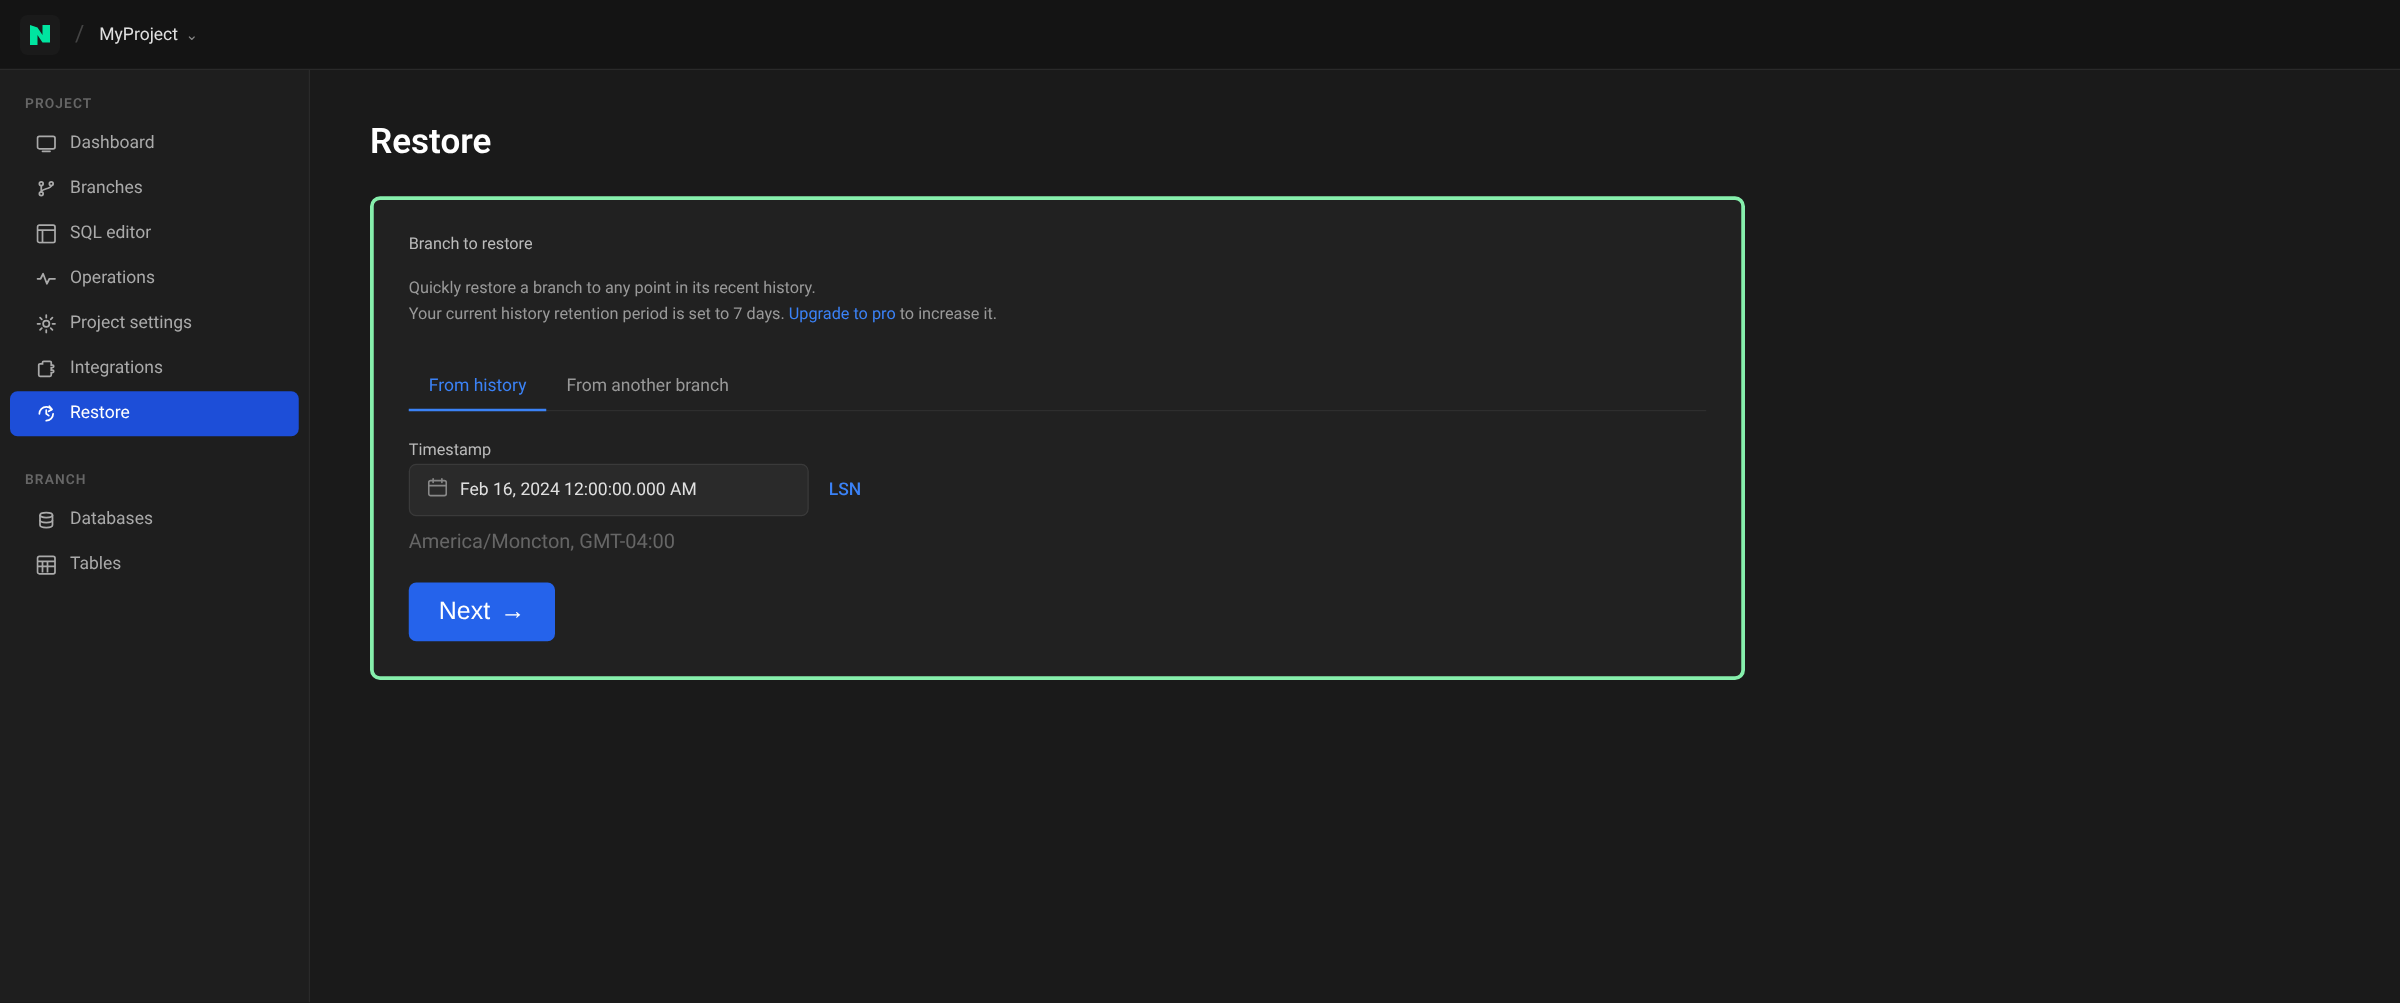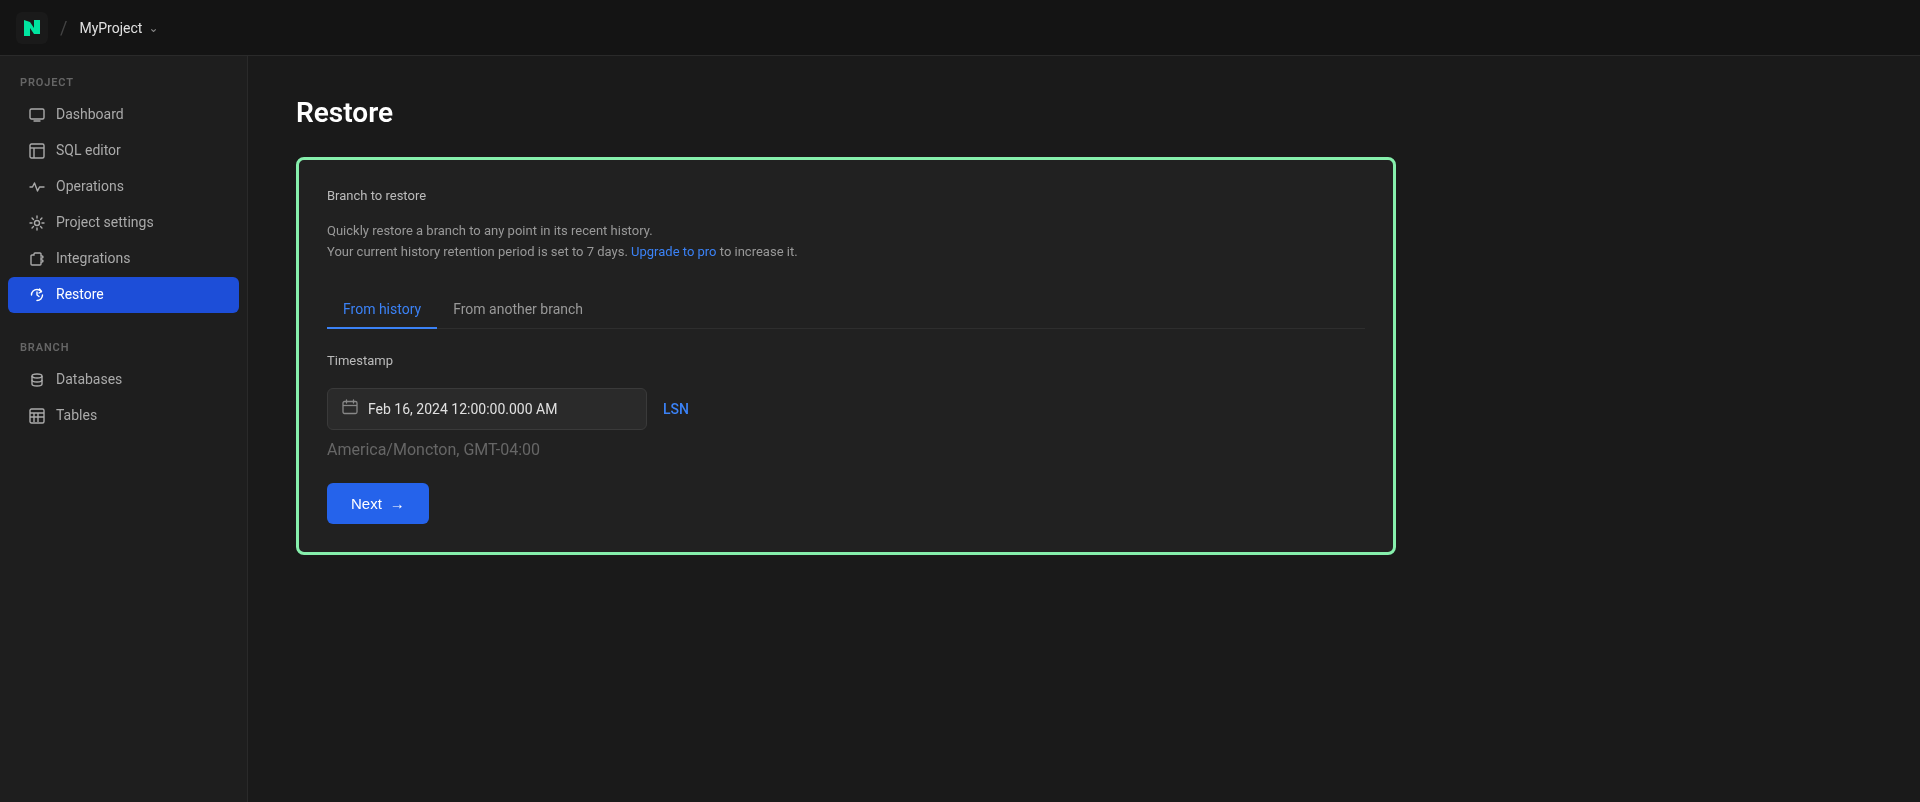--- a/index.html
+++ b/index.html
@@ -186,21 +186,21 @@
     }
     .tab.active {
       color: #3b82f6;
       border-bottom-color: #3b82f6;
     }
 
     
     .timestamp-label {
       font-size: 13px;
       color: #bbb;
-      margin-bottom: 20px;
+      margin-bottom: 3px;
     }
     .timestamp-row {
       display: flex;
       align-items: center;
       gap: 16px;
       margin-bottom: 10px;
     }
     .timestamp-input {
       display: flex;
       align-items: center;
@@ -234,21 +234,21 @@
     
     .next-button {
       display: flex;
       align-items: center;
       gap: 8px;
       background: #2563eb;
       color: #fff;
       border: none;
       border-radius: 6px;
       padding: 12px 24px;
-      font-size: 15px;
+      font-size: 20px;
       font-weight: 500;
       cursor: pointer;
       transition: background 0.1s;
     }
   </style>
 </head>
 <body>
 
 <div class="topbar">
   <div class="topbar-logo">
@@ -273,20 +273,32 @@
       <div class="sidebar-item">
         <span class="sidebar-item-icon">
           <svg width="16" height="16" viewBox="0 0 16 16" fill="none">
             <rect x="1" y="2" width="14" height="10" rx="1.5" stroke="currentColor" stroke-width="1.4" fill="none"></rect>
             <path d="M5 14h6" stroke="currentColor" stroke-width="1.4" stroke-linecap="round"></path>
           </svg>
         </span>
         <span class="sidebar-item-label">Dashboard</span>
       </div>
 
+      <div class="sidebar-item">
+        <span class="sidebar-item-icon">
+          <svg width="16" height="16" viewBox="0 0 16 16" fill="none">
+            <circle cx="4" cy="4" r="1.5" stroke="currentColor" stroke-width="1.4"></circle>
+            <circle cx="4" cy="12" r="1.5" stroke="currentColor" stroke-width="1.4"></circle>
+            <circle cx="12" cy="4" r="1.5" stroke="currentColor" stroke-width="1.4"></circle>
+            <path d="M4 5.5V10.5" stroke="currentColor" stroke-width="1.4" stroke-linecap="round"></path>
+            <path d="M12 5.5C12 8 4 8 4 10.5" stroke="currentColor" stroke-width="1.4" stroke-linecap="round"></path>
+          </svg>
+        </span>
+        <span class="sidebar-item-label">Branches</span>
+      </div>
 
       <div class="sidebar-item">
         <span class="sidebar-item-icon">
           <svg width="16" height="16" viewBox="0 0 16 16" fill="none">
             <rect x="1" y="1" width="14" height="14" rx="1.5" stroke="currentColor" stroke-width="1.4" fill="none"></rect>
             <path d="M1 5h14" stroke="currentColor" stroke-width="1.4"></path>
             <path d="M5 5v10" stroke="currentColor" stroke-width="1.4"></path>
           </svg>
         </span>
         <span class="sidebar-item-label">SQL editor</span>

